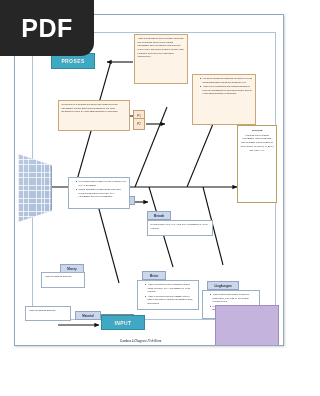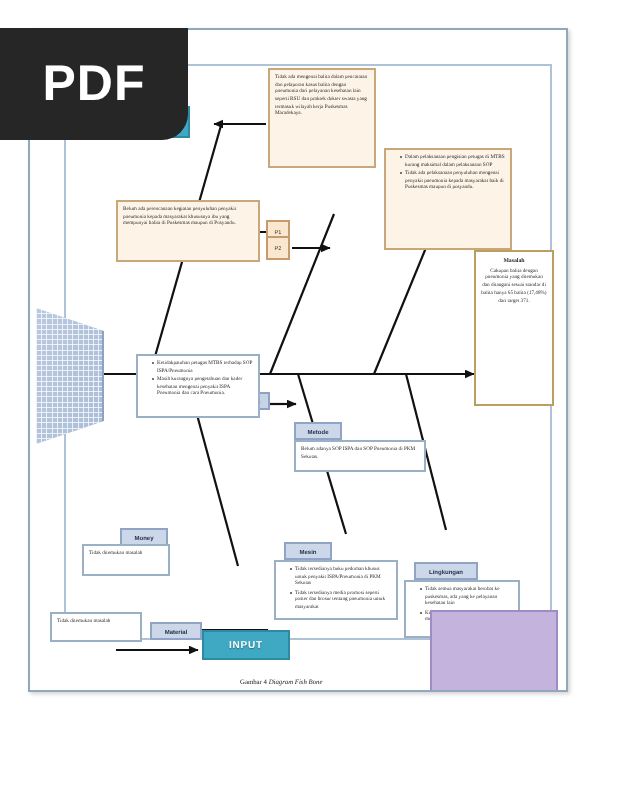--- a/index.html
+++ b/index.html
@@ -145,21 +145,20 @@
 
   
   #pdf-badge{
     position:absolute;
     left:0; top:0;
     width:94px; height:56px;
     background:#262626;
     border-bottom-right-radius:13px;
     display:flex;align-items:center;justify-content:center;
     z-index:50;
-    margin-top:14px;
   }
   #pdf-badge span{
     color:#ffffff;
     font-family:"Liberation Sans",sans-serif;
     font-weight:700;
     font-size:25px;
     letter-spacing:.5px;
   }
 </style>
 </head>

